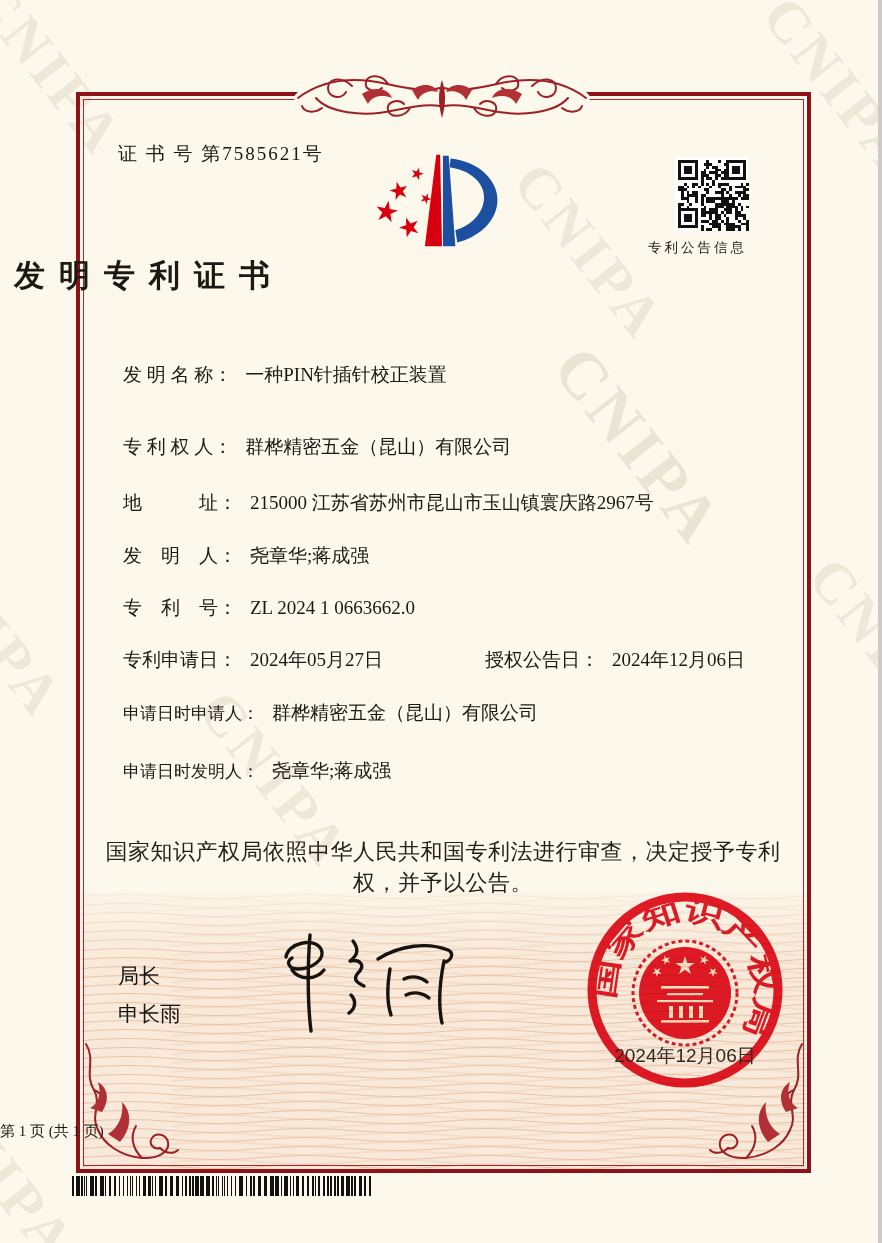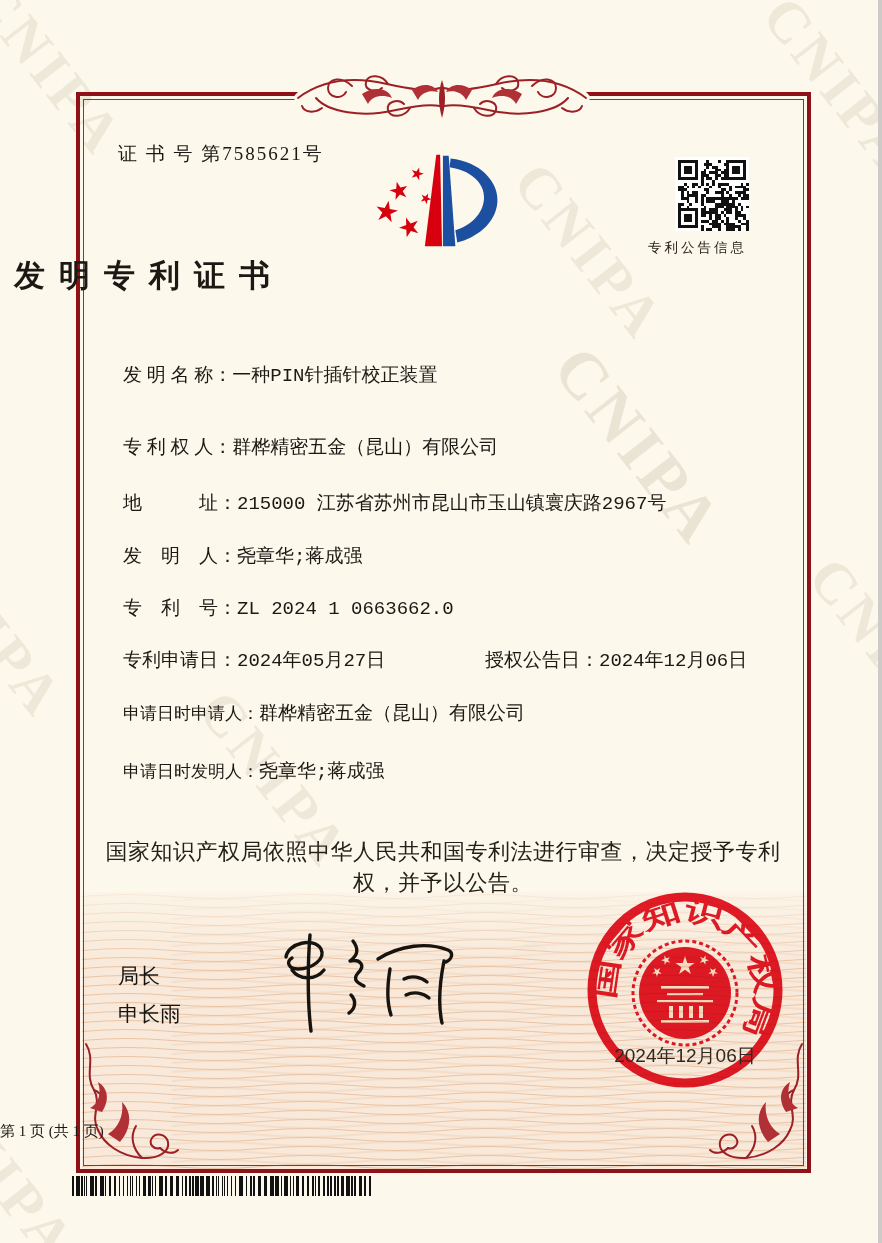--- a/index.html
+++ b/index.html
@@ -22,21 +22,21 @@
          border:1.5px solid #a8272d;}
   
   .certno{position:absolute;left:118px;top:141px;font-size:19px;letter-spacing:2px;}
   .title{position:absolute;left:0;top:255px;width:882px;text-align:left;
          font-size:31px;font-weight:600;letter-spacing:14px;text-indent:14px;}
   .qrwrap{position:absolute;left:675px;top:157px;width:74px;height:74px;background:#fff;}
   .qrcap{position:absolute;left:648px;top:239px;width:130px;text-align:left;
          font-size:13.5px;letter-spacing:3px;color:#2a241d;}
   
   .row{position:absolute;left:123px;width:670px;font-size:19px;white-space:nowrap;}
-  .row .v{font-family:Liberation Mono, monospace;}
+  .row .v{margin-left:13px;}
   .row .g2{position:absolute;left:362px;top:0;white-space:nowrap;}
   .row.small .lbl{font-size:17px;}
   
   .legal{position:absolute;left:88px;top:836px;width:710px;text-align:center;
          font-size:22px;line-height:31px;color:#241f18;letter-spacing:.5px;}
   
   .dir{position:absolute;left:118px;font-size:21px;
        font-family:"Liberation Sans","DejaVu Sans",sans-serif;color:#17130e;}
   
   .footer{position:absolute;left:0;top:1122px;width:882px;text-align:left;font-size:15px;}

